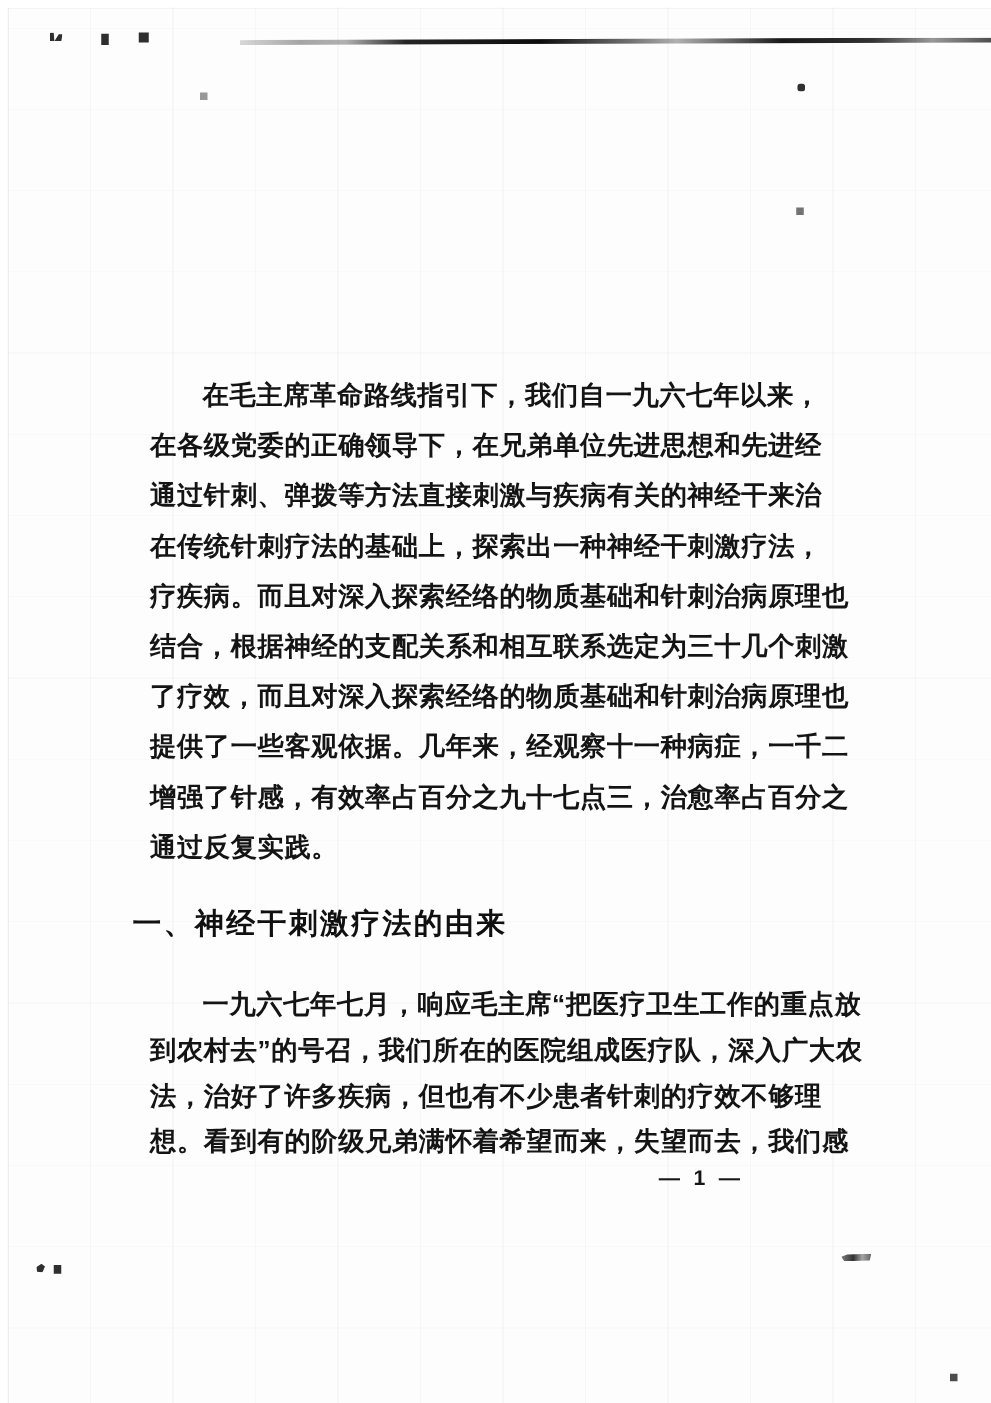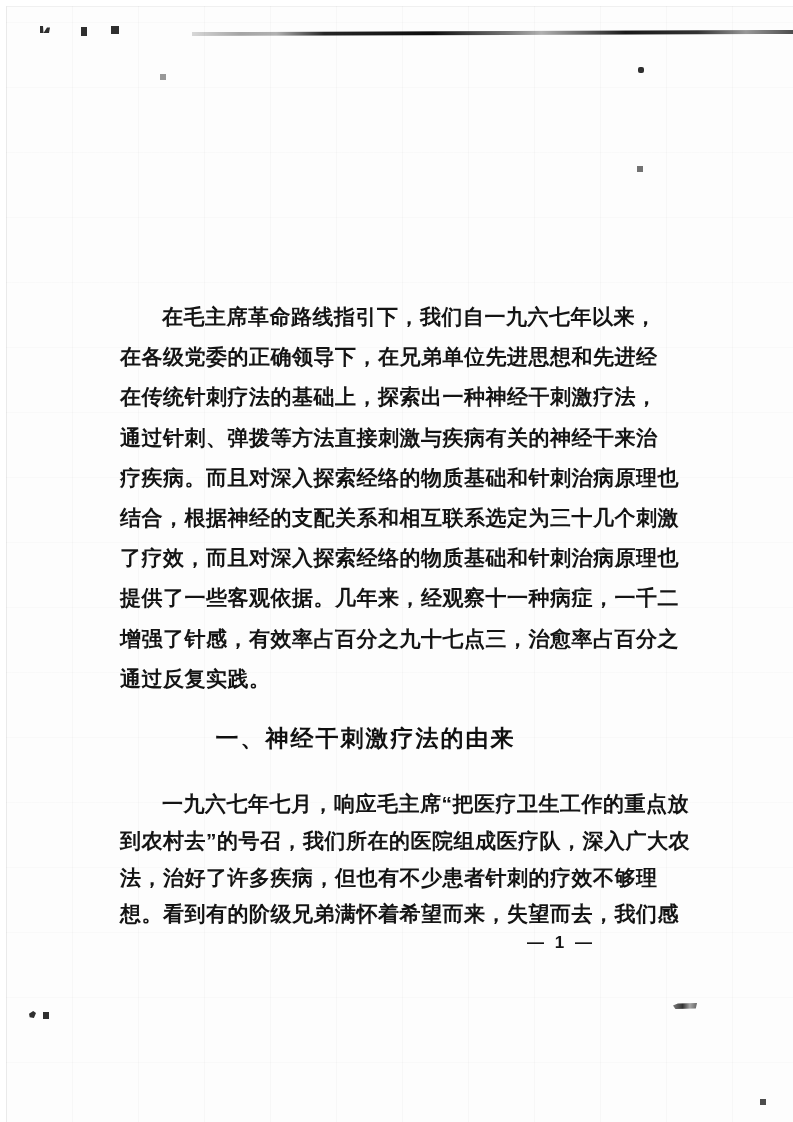--- a/index.html
+++ b/index.html
@@ -42,21 +42,21 @@
   .line.first { text-indent: 2em; }
   .line.short-last { text-align-last: left; }
 
   .section-heading {
     display: block;
     margin-top: 18px;
     margin-bottom: 27px;
     font-size: 23px;
     line-height: 30px;
     font-weight: 700;
-    text-align: center;
+    text-align: left;
     transform: translateX(-11px);
     letter-spacing: 2px;
     color: #101010;
     white-space: nowrap;
   }
 
   .page-number {
     position: absolute;
     left: 518px;
     top: 924px;
@@ -109,22 +109,22 @@
   <div class="artifact speck speck-g"></div>
   <div class="artifact speck speck-h"></div>
   <div class="artifact speck speck-i"></div>
   <div class="artifact speck speck-j"></div>
 
   <div class="text-block">
 
     <div class="para1">
       <div class="line first">在毛主席革命路线指引下，我们自一九六七年以来，</div>
       <div class="line">在各级党委的正确领导下，在兄弟单位先进思想和先进经</div>
+      <div class="line">通过针刺、弹拨等方法直接刺激与疾病有关的神经干来治</div>
       <div class="line">在传统针刺疗法的基础上，探索出一种神经干刺激疗法，</div>
-      <div class="line">通过针刺、弹拨等方法直接刺激与疾病有关的神经干来治</div>
       <div class="line">疗疾病。而且对深入探索经络的物质基础和针刺治病原理也</div>
       <div class="line">结合，根据神经的支配关系和相互联系选定为三十几个刺激</div>
       <div class="line">了疗效，而且对深入探索经络的物质基础和针刺治病原理也</div>
       <div class="line">提供了一些客观依据。几年来，经观察十一种病症，一千二</div>
       <div class="line">增强了针感，有效率占百分之九十七点三，治愈率占百分之</div>
       <div class="line short-last">通过反复实践。</div>
     </div>
 
     <div class="section-heading">一、神经干刺激疗法的由来</div>
 

